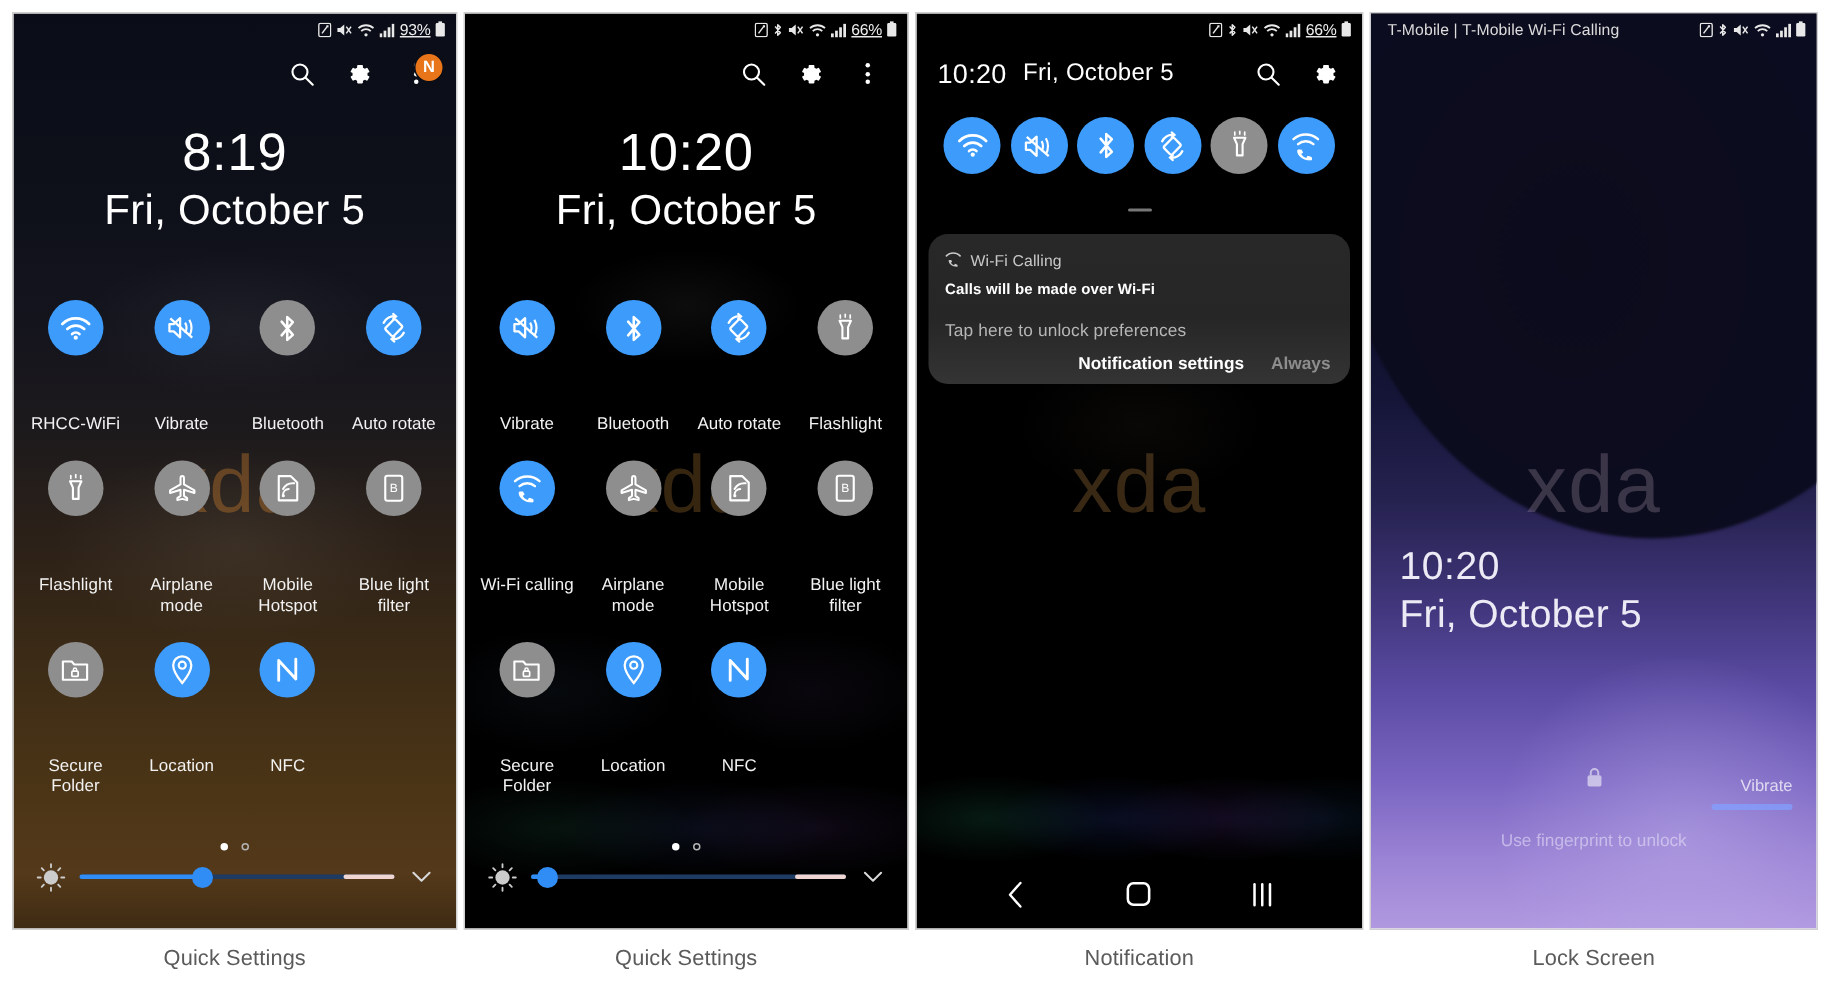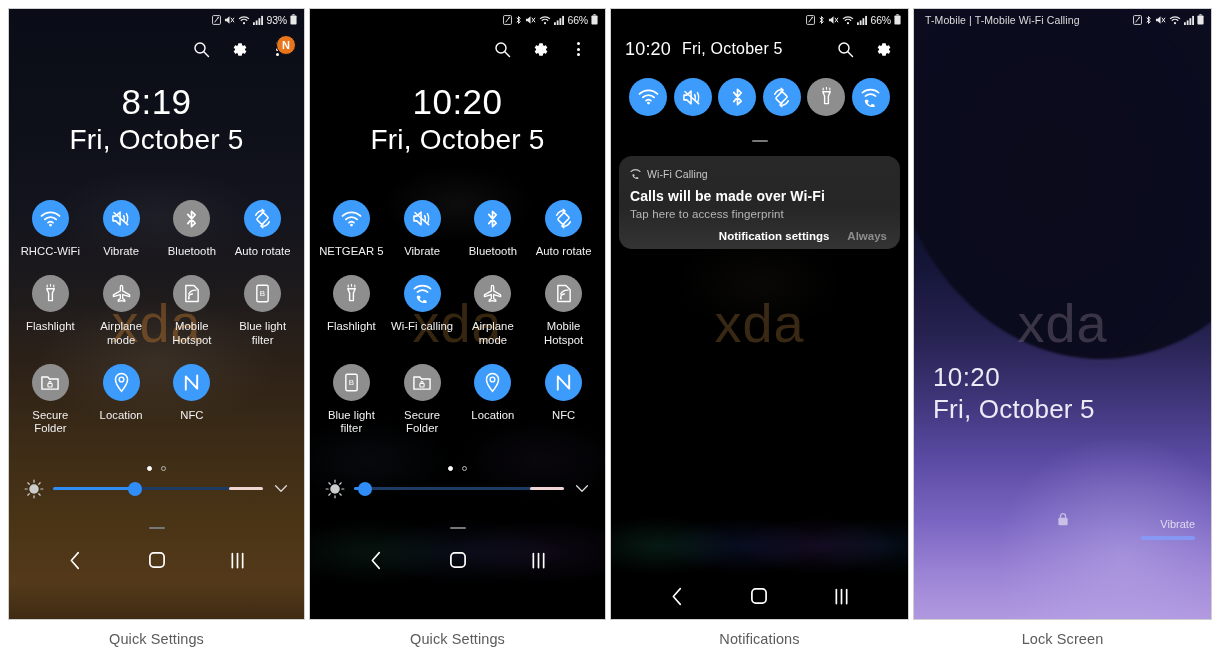--- a/index.html
+++ b/index.html
@@ -115,21 +115,21 @@
     position: relative;
     height: 21px;
     display: flex;
     align-items: center;
     padding: 0 7px;
     font-size: 10.5px;
     color: #e8e8e8;
     z-index: 5;
   }
   .sb-left { flex: 1; font-size: 10.5px; color: #dcdcdc; padding-left: 4px; letter-spacing: .1px; }
-  .sb-right { display: flex; align-items: center; gap: 3px; }
+  .sb-right { display: flex; align-items: center; gap: 3px; text-decoration: underline; }
   .sb-icon { display: inline-flex; align-items: center; }
   .sb-batt-txt { font-size: 10.5px; color: #eee; margin-left: 1px; letter-spacing: -.2px; }
 
   
   .qs-head {
     position: relative;
     height: 38px;
     display: flex;
     align-items: center;
     justify-content: flex-end;
@@ -171,21 +171,21 @@
   .notif-clock .hicon { margin-left: 16px; }
 
   
   .tgrid {
     position: relative; z-index: 4;
     display: grid;
     grid-template-columns: repeat(4, 1fr);
     row-gap: 16px;
     padding: 0 6px;
   }
-  .tile { display: flex; flex-direction: column; align-items: center; cursor: pointer; }
+  .tile { display: flex; flex-direction: column; align-items: center; cursor: pointer; gap: 32px; }
   .tcirc {
     width: 37px; height: 37px; border-radius: 50%;
     display: flex; align-items: center; justify-content: center;
     margin-bottom: 8px;
   }
   .on  { background: #3d9bfb; }
   .off { background: #8e8e8e; }
   .tlabel {
     font-size: 11.3px; color: #f2f2f2; text-align: center;
     line-height: 1.22; letter-spacing: .05px; max-width: 70px;
@@ -206,21 +206,21 @@
   
   .ncard {
     position: relative; z-index: 6;
     margin: 10px 8px 0 8px;
     border-radius: 13px;
     background: linear-gradient(180deg, #282828 0%, #262626 55%, #343434 100%);
     padding: 9px 11px 7px 11px;
   }
   .ncard-app { display: flex; align-items: center; gap: 6px; margin-bottom: 5px; }
   .ncard-appname { font-size: 10.5px; color: #c9c9c9; letter-spacing: .1px; }
-  .ncard-title { font-size: 14px; color: #fff; font-weight: bold; letter-spacing: .1px; margin-bottom: 4px; }
+  .ncard-title { font-size: 10px; color: #fff; font-weight: bold; letter-spacing: .1px; margin-bottom: 16px; }
   .ncard-sub { font-size: 11.5px; color: #b6b6b6; letter-spacing: .1px; }
   .ncard-actions { display: flex; justify-content: flex-end; align-items: center; gap: 18px; margin-top: 10px; padding-right: 2px; }
   .ncard-act { font-size: 11.5px; color: #fff; font-weight: bold; cursor: pointer; }
   .ncard-act.dim { color: #8d8d8d; font-weight: bold; }
 
   
   .pagedots { position: relative; z-index: 5; display: flex; justify-content: center; gap: 9px; margin-bottom: 7px; }
   .pagedots span { width: 5px; height: 5px; border-radius: 50%; background: transparent; border: 1px solid #b5b5b5; display: block; }
   .pagedots span.active { background: #fff; border-color: #fff; }
 
@@ -579,31 +579,20 @@
       </div>
 
       <div class="clock-block" style="margin-top:14px">
         <div class="clock-time">10:20</div>
         <div class="clock-date">Fri, October 5</div>
       </div>
 
       <div class="tgrid" style="margin-top:43px">
         <div class="tile">
           <span class="tcirc on">
-            <svg width="21" height="16" viewBox="0 0 22 17">
-                <path d="M1.5 5.3A13.5 13.5 0 0 1 20.5 5.3" fill="none" stroke="#fff" stroke-width="1.9" stroke-linecap="round"></path>
-                <path d="M5 8.9A8.6 8.6 0 0 1 17 8.9" fill="none" stroke="#fff" stroke-width="1.9" stroke-linecap="round"></path>
-                <path d="M8.4 12.4A4 4 0 0 1 13.6 12.4" fill="none" stroke="#fff" stroke-width="1.9" stroke-linecap="round"></path>
-                <circle cx="11" cy="15" r="1.5" fill="#fff"></circle>
-              </svg>
-          </span>
-          <span class="tlabel">NETGEAR 5</span>
-        </div>
-        <div class="tile">
-          <span class="tcirc on">
             <svg width="21" height="19" viewBox="0 0 22 20">
                 <path d="M2 7.5 H5 L9.5 3.3 V16.7 L5 12.5 H2 Z" fill="none" stroke="#fff" stroke-width="1.6" stroke-linejoin="round"></path>
                 <path d="M2.6 3.4 L18 17" stroke="#fff" stroke-width="1.6"></path>
                 <path d="M13 6.4q2 3.6 0 7.2" fill="none" stroke="#fff" stroke-width="1.5"></path>
                 <path d="M16 4.3q3 5.7 0 11.4" fill="none" stroke="#fff" stroke-width="1.5"></path>
               </svg>
           </span>
           <span class="tlabel">Vibrate</span>
         </div>
         <div class="tile">
@@ -874,21 +863,21 @@
         <div class="ncard-app">
           <span>
             <svg width="11" height="10" viewBox="0 0 12 11">
                 <path d="M1 2.8A7 7 0 0 1 11 2.8" fill="none" stroke="#c9c9c9" stroke-width="1.2" stroke-linecap="round"></path>
                 <path d="M2.6 6.5c0-.4.3-.7.7-.7h1.2l.7 1.3-.9.8c.5.9 1.3 1.5 2.3 1.8l.6-1 1.5.4c.3.1.5.4.5.7v.4c0 .4-.3.7-.7.7-3 0-5.9-2.2-5.9-4.4Z" fill="#c9c9c9"></path>
               </svg>
           </span>
           <span class="ncard-appname">Wi-Fi Calling</span>
         </div>
         <div class="ncard-title">Calls will be made over Wi-Fi</div>
-        <div class="ncard-sub">Tap here to access fingerprint</div>
+        <div class="ncard-sub">Tap here to unlock preferences</div>
         <div class="ncard-actions">
           <span class="ncard-act">Notification settings</span>
           <span class="ncard-act dim">Always</span>
         </div>
       </div>
 
 
       <div class="navbar" style="position:absolute;left:0;right:0;bottom:4px">
         <span class="nav-btn">
           <svg width="13" height="19" viewBox="0 0 14 20">
@@ -900,21 +889,21 @@
               <rect x="2" y="2" width="15" height="15" rx="4" fill="none" stroke="#fff" stroke-width="1.8"></rect>
             </svg>
         </span>
         <span class="nav-btn">
           <svg width="15" height="17" viewBox="0 0 16 18">
               <path d="M2.5 1.5V16.5M8 1.5V16.5M13.5 1.5V16.5" stroke="#fff" stroke-width="1.8" stroke-linecap="round"></path>
             </svg>
         </span>
       </div>
     </div>
-    <div class="caption">Notifications</div>
+    <div class="caption">Notification</div>
   </div>
 
   <div class="panel-wrap">
     <div class="phone p4">
       <div class="bg bg-lock"></div>
       <div class="lock-curve"></div>
       <div class="lock-glow"></div>
       <div class="xda xda-4">xda</div>
 
       <div class="statusbar">
@@ -970,17 +959,18 @@
       <span class="lock-lockicon">
         <svg width="13" height="15" viewBox="0 0 14 16">
             <rect x="2" y="6.2" width="10" height="8" rx="1.4" fill="rgba(255,255,255,0.55)"></rect>
             <path d="M4.3 6.2V4.4a2.7 2.7 0 0 1 5.4 0v1.8" fill="none" stroke="rgba(255,255,255,0.55)" stroke-width="1.4"></path>
           </svg>
       </span>
 
       <span class="lock-camera">Vibrate</span>
       <span class="lock-camera-bar"></span>
 
+      <div class="lock-hint">Use fingerprint to unlock</div>
     </div>
     <div class="caption">Lock Screen</div>
   </div>
 
 </div>
 
 </body></html>

